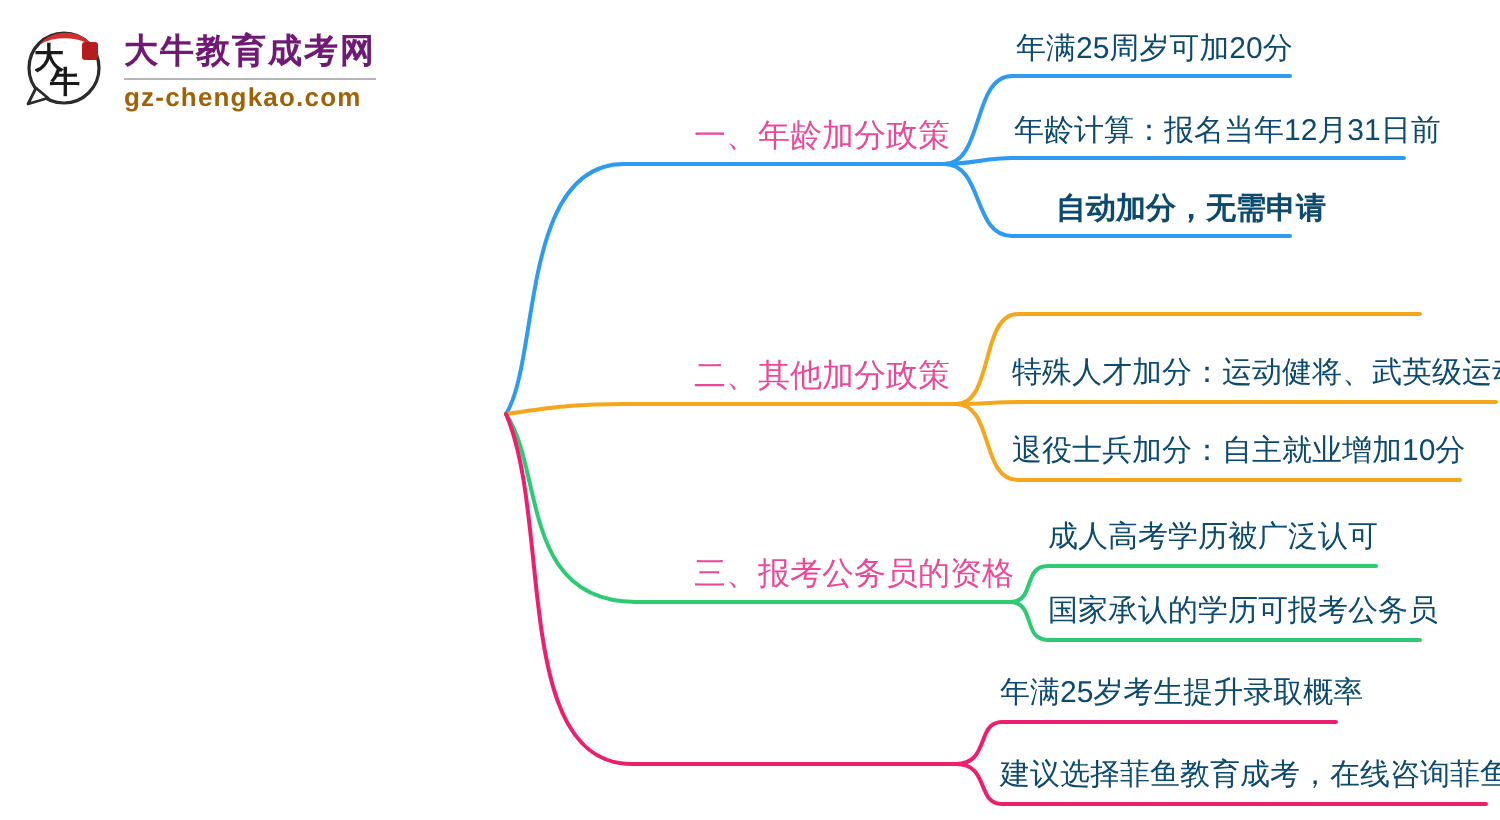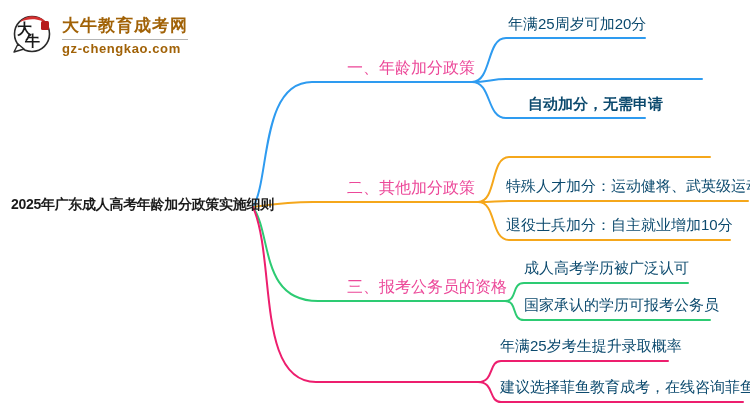--- a/index.html
+++ b/index.html
@@ -71,33 +71,33 @@
   <div class="logo">
     <svg width="46" height="46" viewBox="0 0 46 46">
       <circle cx="22" cy="22" r="17.5" fill="#ffffff" stroke="#2b2b2b" stroke-width="1.6"></circle>
       <path d="M8,32 L4,40 L14,37 Z" fill="#ffffff" stroke="#2b2b2b" stroke-width="1.4" stroke-linejoin="round"></path>
       <path d="M10,10 C16,2 32,2 38,13 C33,7 20,5 10,10 Z" fill="#D32F2F"></path>
       <rect x="31" y="9" width="8" height="9" rx="1.5" fill="#B71C1C"></rect>
       <text x="7" y="22" font-size="15" font-weight="bold" fill="#1a1a1a" font-family="'DejaVu Sans',sans-serif">大</text>
       <text x="15" y="34" font-size="15" font-weight="bold" fill="#1a1a1a" font-family="'DejaVu Sans',sans-serif">牛</text>
     </svg>
     <div class="logo-text">
-      <div class="logo-name" id="logoName" style="color: #a16207;">大牛教育成考网</div>
+      <div class="logo-name" id="logoName" style="color: #701a75;">大牛教育成考网</div>
       <div class="logo-divider"></div>
       <div class="logo-domain" id="logoDomain" style="color: #a16207;">gz-chengkao.com</div>
     </div>
   </div>
 
-  <div class="node root-title">2025年广东成人高考年龄加分政策实施细则</div>
 
   <div class="node branch-label b1">一、年龄加分政策</div>
   <div class="node branch-label b2">二、其他加分政策</div>
   <div class="node branch-label b3">三、报考公务员的资格</div>
 
   <div class="node leaf-label l11">年满25周岁可加20分</div>
+  <div class="node leaf-label l12">年龄计算：报名当年12月31日前</div>
   <div class="node leaf-label l13">自动加分，无需申请</div>
   <div class="node leaf-label l22">特殊人才加分：运动健将、武英级运动员</div>
   <div class="node leaf-label l23">退役士兵加分：自主就业增加10分</div>
   <div class="node leaf-label l32">国家承认的学历可报考公务员</div>
   <div class="node leaf-label l31">成人高考学历被广泛认可</div>
   <div class="node leaf-label l41">年满25岁考生提升录取概率</div>
   <div class="node leaf-label l42">建议选择菲鱼教育成考，在线咨询菲鱼老师</div>
 
 </div>
 

